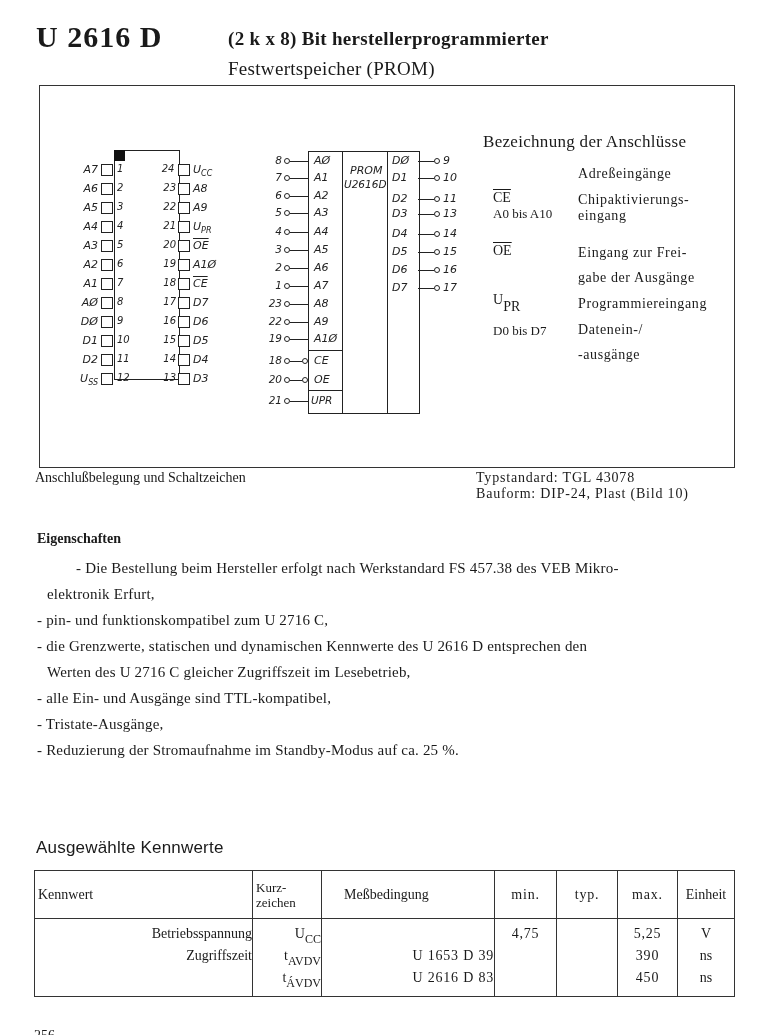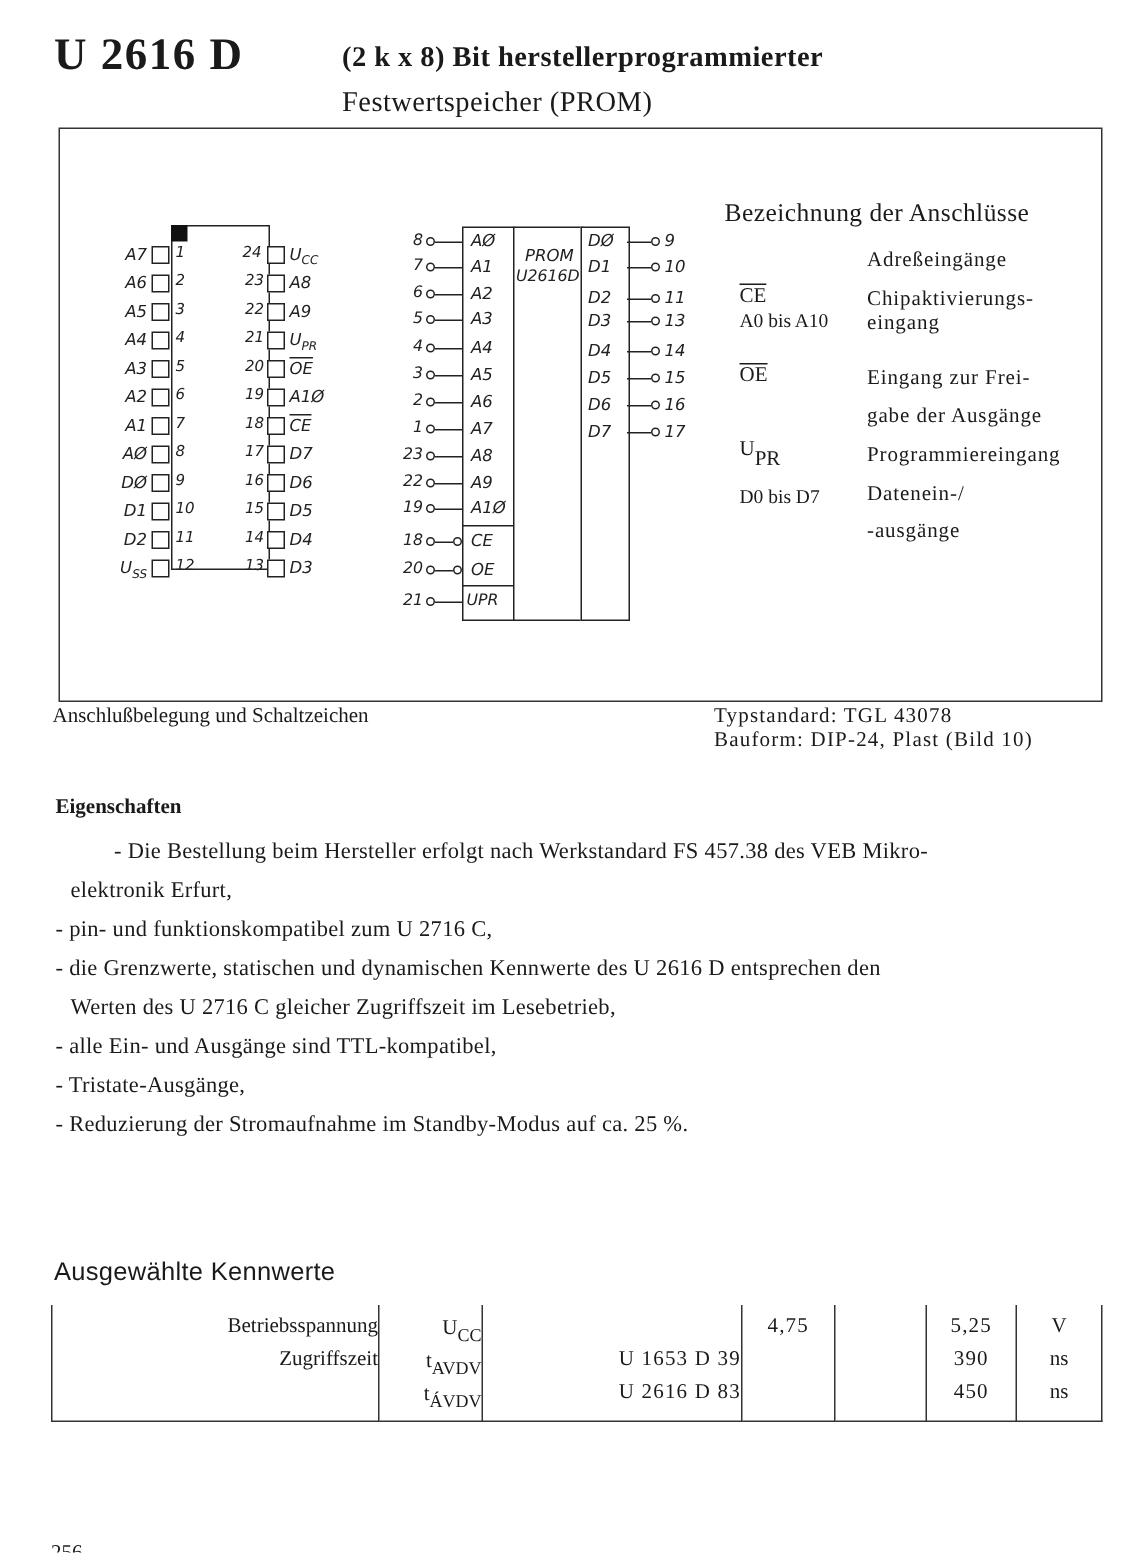--- a/index.html
+++ b/index.html
@@ -285,20 +285,32 @@
   <colgroup>
     <col style="width:218px">
       <col style="width:69px">
       <col style="width:173px">
       <col style="width:62px">
       <col style="width:61px">
       <col style="width:60px">
       <col style="width:57px">
   </colgroup>
   <tbody>
+      <tr class="hdr">
+    <td style="padding-left:3px;">Kennwert</td>
+    <td style="padding-left:3px; font-size:13px; line-height:15px;">
+          <div>Kurz-</div>
+          <div>zeichen</div>
+        </td>
+    <td style="padding-left:22px;">Meßbedingung</td>
+    <td style="text-align:center;" class="mono">min.</td>
+    <td style="text-align:center;" class="mono">typ.</td>
+    <td style="text-align:center;" class="mono">max.</td>
+    <td style="text-align:center;">Einheit</td>
+  </tr>
   <tr class="body">
     <td style="padding-left:3px;">
       <div class="cell-line">Betriebsspannung</div>
       <div class="cell-line">Zugriffszeit</div>
       <div class="cell-line"></div>
     </td>
     <td style="padding-left:4px;">
       <div class="cell-line"><span>U</span><span class="sub">CC</span></div>
       <div class="cell-line"><span>t</span><span class="sub">AVDV</span></div>
       <div class="cell-line"><span>t</span><span class="sub">ÁVDV</span></div>

